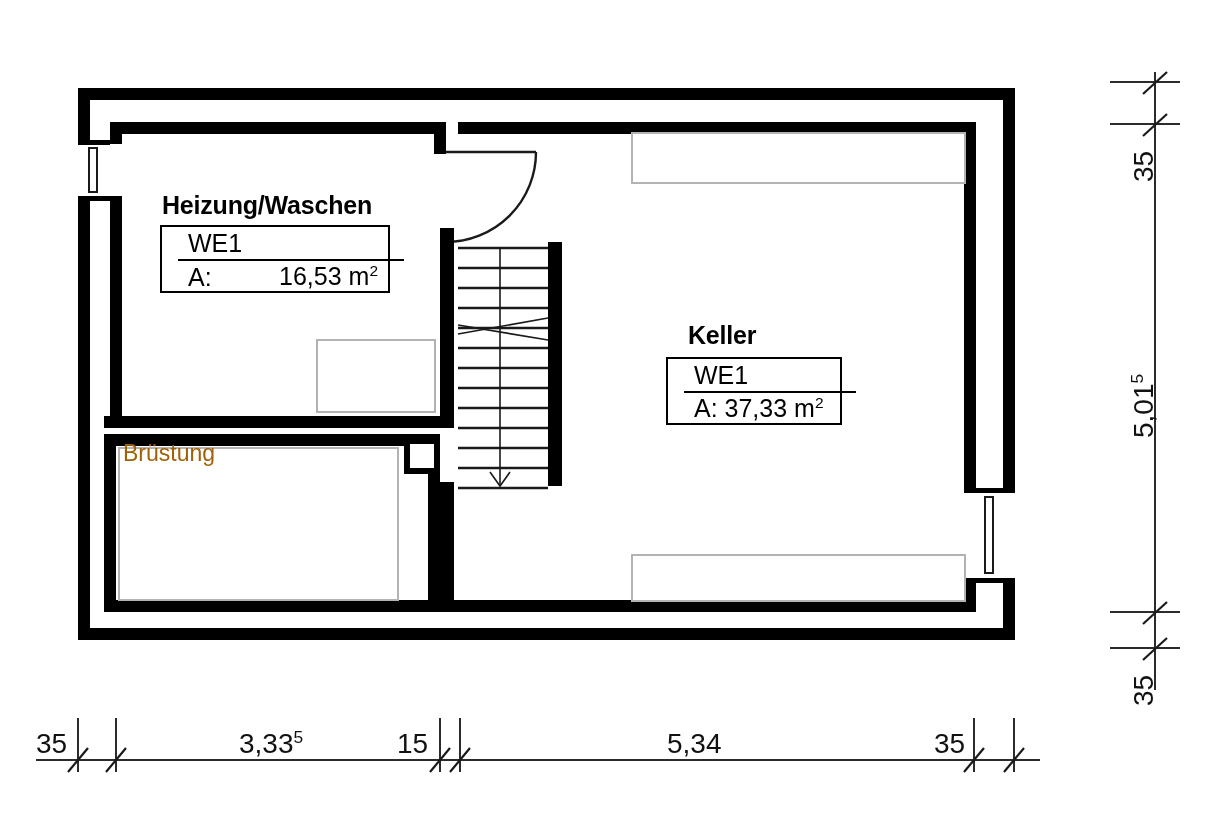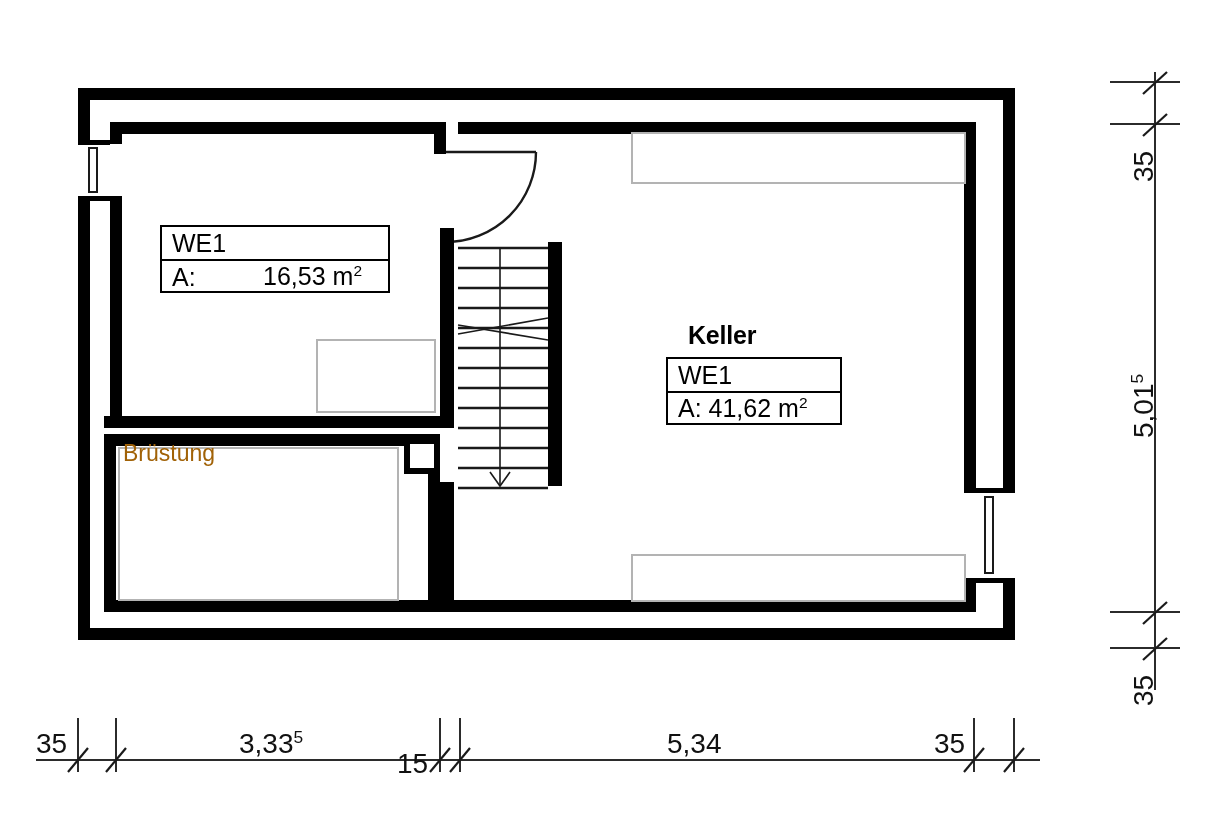--- a/index.html
+++ b/index.html
@@ -79,21 +79,21 @@
 
   
   .info-box {
     position: absolute;
     border: 2px solid #000000;
     box-sizing: border-box;
     background: transparent;
   }
   .info-row {
     position: absolute;
-    left: 0;
+    left: 16px;
     box-sizing: border-box;
     width: 100%;
     display: flex;
     align-items: center;
   }
   .info-row.divider { border-bottom: 2px solid #000000; }
   .info-row .cellA {
     padding-left: 10px;
     font-size: 25px;
   }
@@ -236,49 +236,50 @@
       <line class="dimext" x1="1110" y1="648" x2="1180" y2="648"></line>
 
       <line class="dimtick" x1="1143" y1="94" x2="1167" y2="72"></line>
       <line class="dimtick" x1="1143" y1="136" x2="1167" y2="114"></line>
       <line class="dimtick" x1="1143" y1="624" x2="1167" y2="602"></line>
       <line class="dimtick" x1="1143" y1="660" x2="1167" y2="638"></line>
     </g>
 
   </svg>
 
+  <div class="lbl room-title" style="left:162px; top:193px;">Heizung/Waschen</div>
 
   <div class="info-box" style="left:160px; top:225px; width:230px; height:68px;">
     <div class="info-row divider" style="top:0; height:34px;">
       <span class="cellA">WE1</span>
     </div>
     <div class="info-row" style="top:34px; height:32px; justify-content:space-between;">
       <span class="cellA">A:</span>
       <span class="cellB" style="padding-right:26px;"><span>16,53 m</span><sup style="font-size:0.62em; vertical-align:super;">2</sup></span>
     </div>
   </div>
 
   <div class="lbl room-title" style="left:688px; top:323px;">Keller</div>
 
   <div class="info-box" style="left:666px; top:357px; width:176px; height:68px;">
     <div class="info-row divider" style="top:0; height:34px;">
       <span class="cellA">WE1</span>
     </div>
     <div class="info-row" style="top:34px; height:32px;">
-      <span class="cellA"><span>A: 41,62 m</span><sup style="font-size:0.62em; vertical-align:super;">2</sup></span>
+      <span class="cellA"><span>A: 37,33 m</span><sup style="font-size:0.62em; vertical-align:super;">2</sup></span>
     </div>
   </div>
 
   <div class="lbl faint-label" style="left:123px; top:442px;">Brüstung</div>
 
   <div class="lbl dim-text" style="left:36px; top:730px;"><span>35</span></div>
 
   <div class="lbl dim-text" style="left:218px; top:730px;margin-left:21px;"><span>3,33</span><sup>5</sup></div>
 
-  <div class="lbl dim-text" style="left:397px; top:730px;margin-top:20px;"><span>15</span></div>
+  <div class="lbl dim-text" style="left:397px; top:730px;"><span>15</span></div>
 
   <div class="lbl dim-text" style="left:667px; top:730px;"><span>5,34</span></div>
 
   <div class="lbl dim-text" style="left:934px; top:730px;"><span>35</span></div>
 
   <div class="lbl dim-text-vert" style="left:1130px; top:182px;"><span>35</span></div>
 
   <div class="lbl dim-text-vert" style="left:1130px; top:438px;"><span>5,01</span><sup>5</sup></div>
 
   <div class="lbl dim-text-vert" style="left:1130px; top:706px;"><span>35</span></div>

